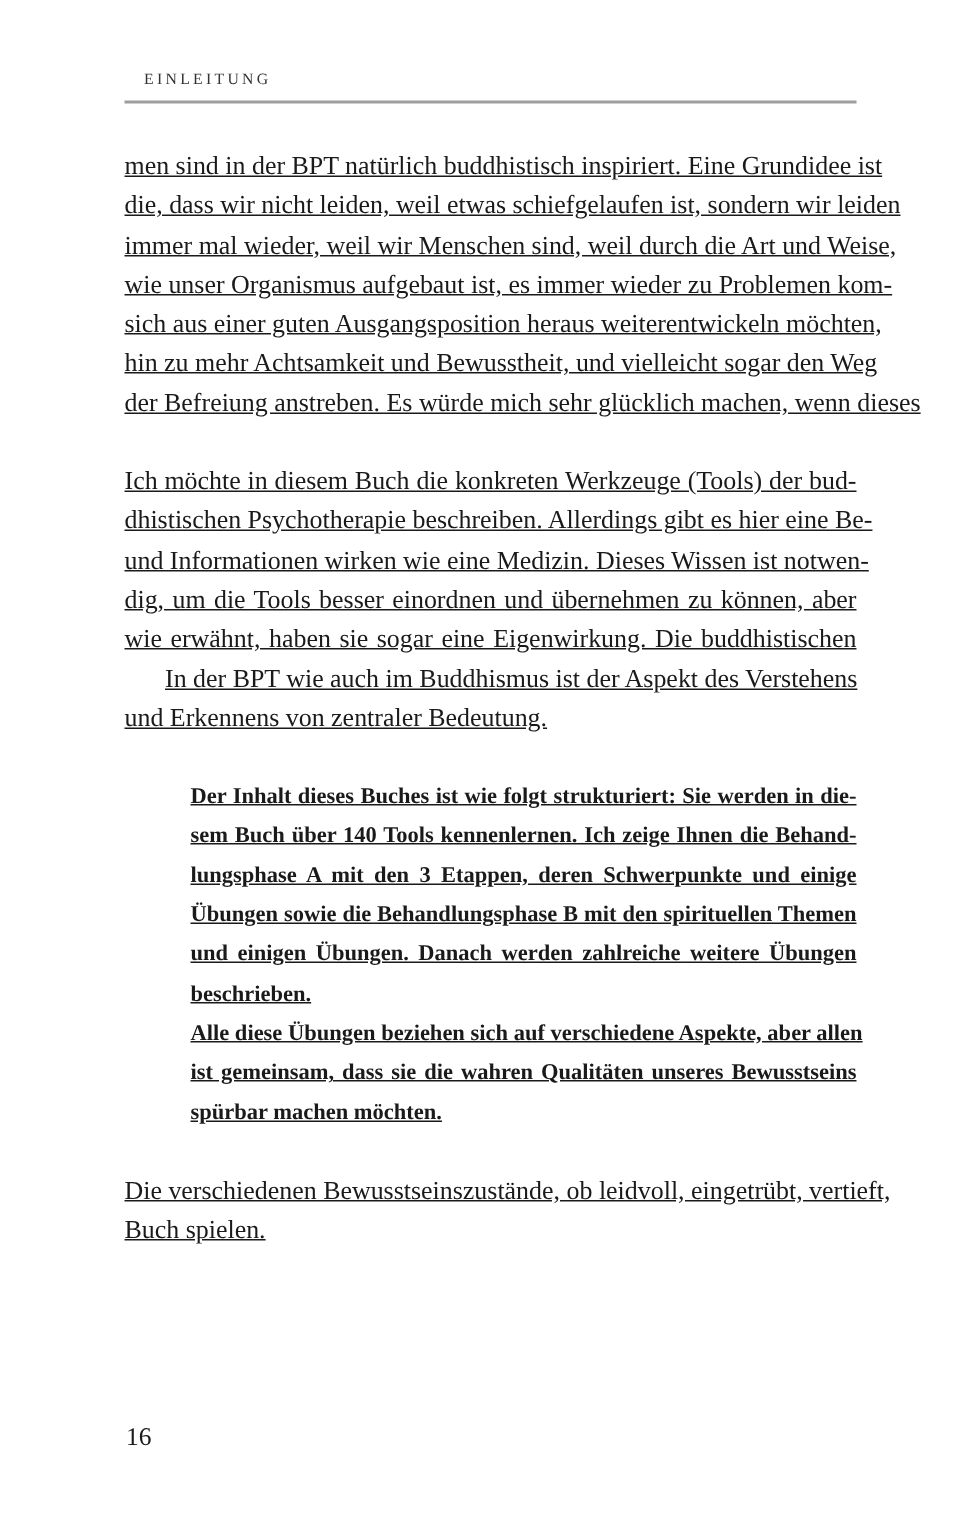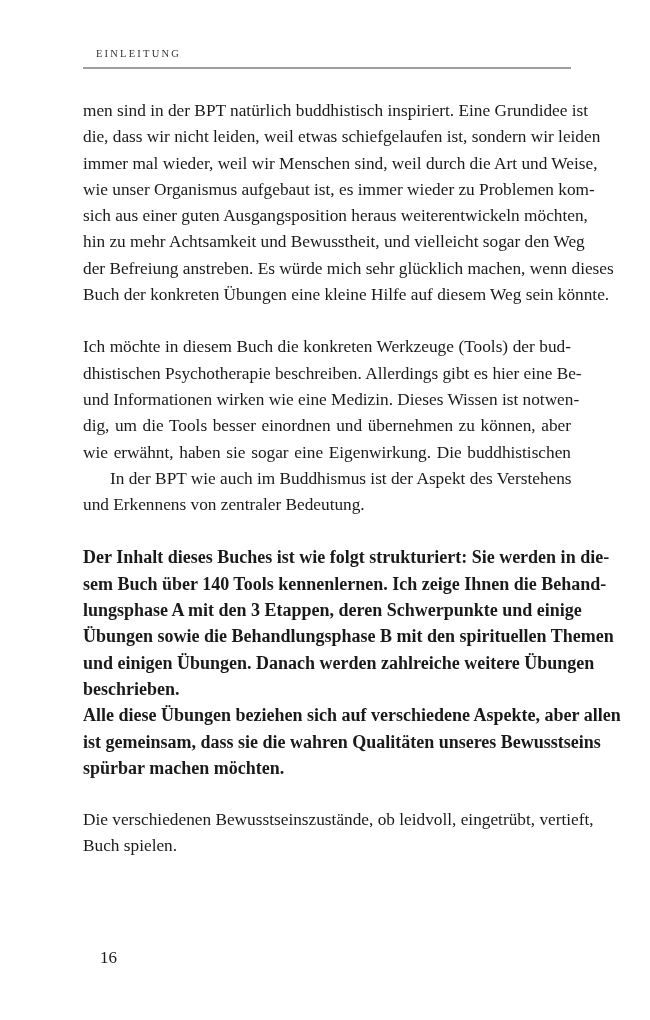--- a/index.html
+++ b/index.html
@@ -3,45 +3,44 @@
   <meta charset="utf-8">
   <style>
     html, body { margin:0; padding:0; background:#ffffff; }
     body { width:650px; height:1020px; position:relative; overflow:hidden;
            font-family:"Liberation Serif","DejaVu Serif",serif; color:#1a1a1a; }
     .running-head { position:absolute; left:96px; top:48px;
            font-size:10.5px; letter-spacing:2.2px; color:#333; }
     .rule { position:absolute; left:83px; top:67px; width:488px; height:2px; background:#9e9e9e; }
     .body-text { position:absolute; left:83px; top:98px; width:488px; }
     .line { display:block; font-size:17.3px; line-height:26.3px; height:26.3px;
-            white-space:nowrap; text-align:justify; text-align-last:justify; }
+            white-space:nowrap; text-align:justify; text-align-last:justify;text-decoration:underline; }
     .line.last { text-align-last:left; }
     .line.indent { padding-left:27px; }
-    .bold .line { font-weight:bold; font-size:18px; }
+    .bold .line { font-weight:bold; font-size:15px;margin-left:44px; }
     .para { margin-bottom:26px; }
     .para.tight { margin-bottom:0; }
-    .page-number { position:absolute; left:100px; top:948px; font-size:17px; }
+    .page-number { position:absolute; left:84px; top:948px; font-size:17px; }
   </style>
 </head>
 <body>
 
 <div class="running-head">EINLEITUNG</div>
 <div class="rule"></div>
 
 <div class="body-text">
 
   <div class="para">
     <span class="line">men sind in der BPT natürlich buddhistisch inspiriert. Eine Grundidee ist</span>
     <span class="line">die, dass wir nicht leiden, weil etwas schiefgelaufen ist, sondern wir leiden</span>
     <span class="line">immer mal wieder, weil wir Menschen sind, weil durch die Art und Weise,</span>
     <span class="line">wie unser Organismus aufgebaut ist, es immer wieder zu Problemen kom-</span>
     <span class="line">sich aus einer guten Ausgangsposition heraus weiterentwickeln möchten,</span>
     <span class="line">hin zu mehr Achtsamkeit und Bewusstheit, und vielleicht sogar den Weg</span>
     <span class="line">der Befreiung anstreben. Es würde mich sehr glücklich machen, wenn dieses</span>
-    <span class="line">Buch der konkreten Übungen eine kleine Hilfe auf diesem Weg sein könnte.</span>
   </div>
 
   <div class="para tight">
     <span class="line">Ich möchte in diesem Buch die konkreten Werkzeuge (Tools) der bud-</span>
     <span class="line">dhistischen Psychotherapie beschreiben. Allerdings gibt es hier eine Be-</span>
     <span class="line">und Informationen wirken wie eine Medizin. Dieses Wissen ist notwen-</span>
     <span class="line">dig, um die Tools besser einordnen und übernehmen zu können, aber</span>
     <span class="line">wie erwähnt, haben sie sogar eine Eigenwirkung. Die buddhistischen</span>
   </div>
 

